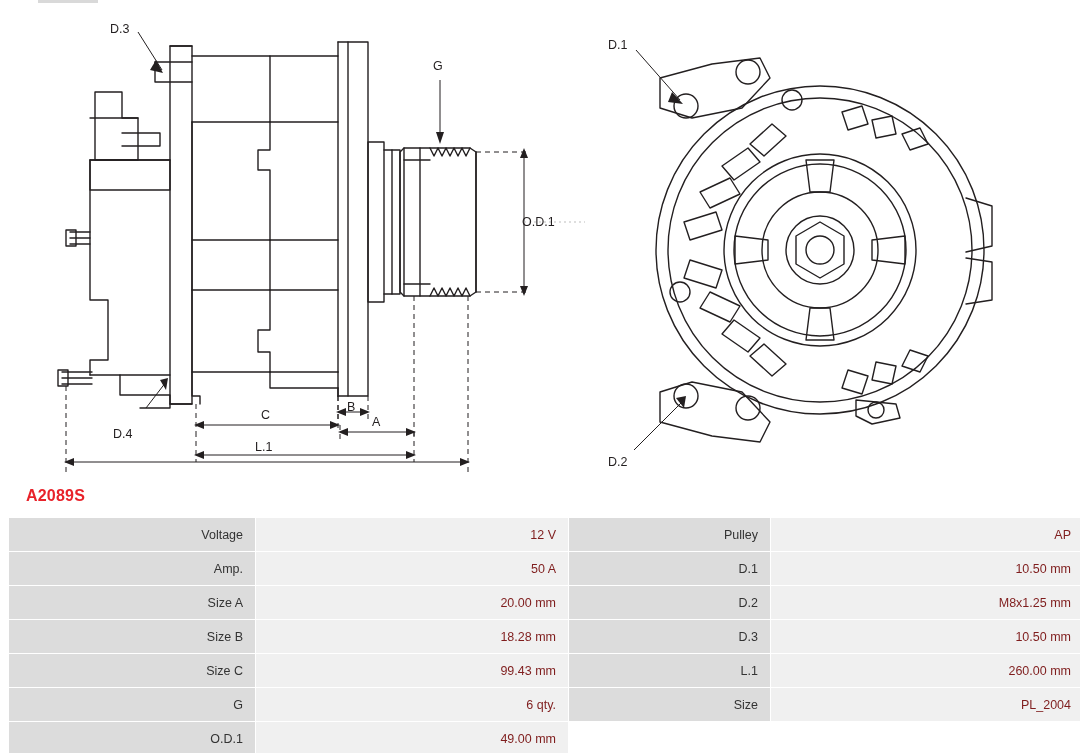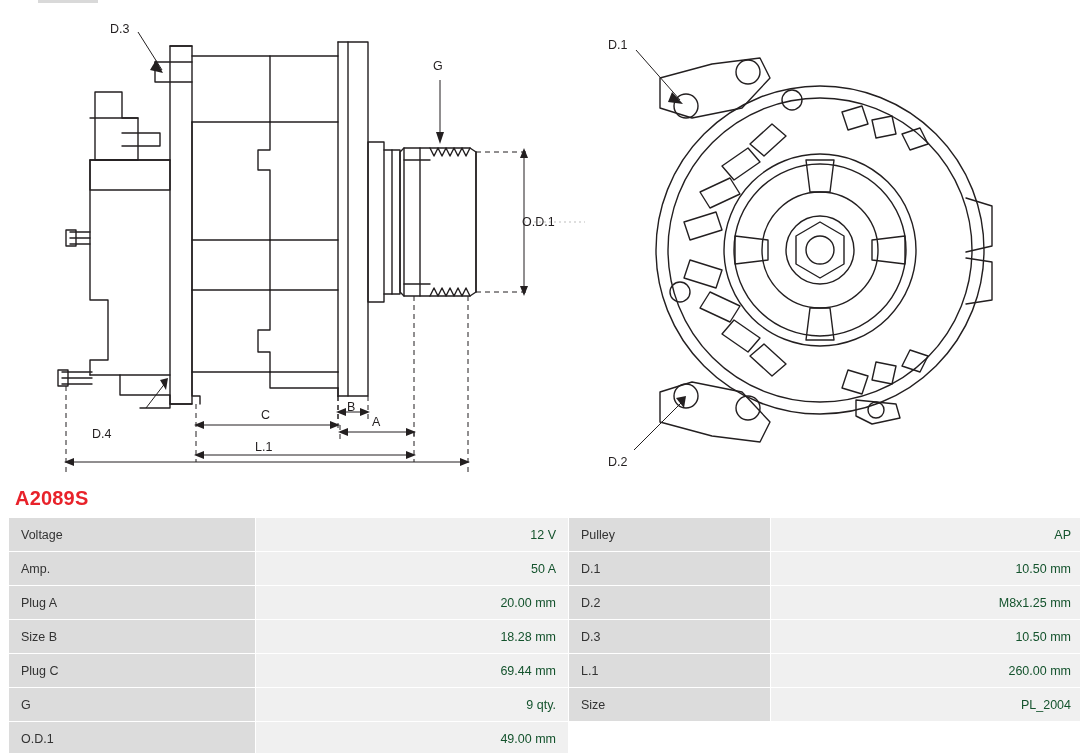--- a/index.html
+++ b/index.html
@@ -33,23 +33,23 @@
   }
   .lbl {
     position: absolute;
     font-size: 12.5px;
     color: #231f20;
     white-space: nowrap;
   }
   
   .partno {
     position: absolute;
-    left: 15px;
+    left: 26px;
     top: 487px;
-    font-size: 20px;
+    font-size: 16px;
     font-weight: bold;
     color: #e8222a;
     letter-spacing: 0.2px;
   }
   
   .spec-table {
     position: absolute;
     left: 8px;
     top: 517px;
     width: 1064px;
@@ -58,28 +58,28 @@
     font-size: 12.5px;
   }
   .spec-table td {
     height: 33px;
     padding: 0 12px;
     border: 1px solid #ffffff;
     vertical-align: middle;
   }
   .spec-table td.k {
     background: #dcdcdc;
-    text-align: left;
+    text-align: right;
     color: #333333;
     width: 222px;
   }
   .spec-table td.v {
     background: #f0f0f0;
     text-align: right;
-    color: #14532d;
+    color: #7f1d1d;
     width: 288px;
   }
   .spec-table tr td.k2 {
     width: 177px;
     margin-top: 32px;
   }
   .spec-table td.empty {
     background: #ffffff;
     border-color: #ffffff;
   }
@@ -257,21 +257,21 @@
 
         <path d="M636 50 L680 100"></path>
         <path d="M672 92 L683 104 L668 102" fill="#231f20" stroke="none"></path>
 
         <path d="M634 450 L682 402"></path>
         <path d="M676 398 L686 396 L684 408" fill="#231f20" stroke="none"></path>
       </g>
     </svg>
 
     <div class="lbl" style="left:110px; top:22px;">D.3</div>
-    <div class="lbl" style="left:92px; top:427px;">D.4</div>
+    <div class="lbl" style="left:113px; top:427px;">D.4</div>
     <div class="lbl" style="left:433px; top:59px;">G</div>
     <div class="lbl" style="left:522px; top:215px;">O.D.1</div>
     <div class="lbl" style="left:372px; top:415px;">A</div>
     <div class="lbl" style="left:347px; top:400px;">B</div>
     <div class="lbl" style="left:261px; top:408px;">C</div>
     <div class="lbl" style="left:255px; top:440px;">L.1</div>
     <div class="lbl" style="left:608px; top:38px;">D.1</div>
     <div class="lbl" style="left:608px; top:455px;">D.2</div>
   </div>
 
@@ -285,40 +285,40 @@
         <td class="k k2">Pulley</td>
         <td class="v">AP</td>
       </tr>
       <tr>
         <td class="k">Amp.</td>
         <td class="v">50 A</td>
         <td class="k k2">D.1</td>
         <td class="v">10.50 mm</td>
       </tr>
       <tr>
-        <td class="k">Plug A</td>
+        <td class="k">Size A</td>
         <td class="v">20.00 mm</td>
         <td class="k k2">D.2</td>
         <td class="v">M8x1.25 mm</td>
       </tr>
       <tr>
         <td class="k">Size B</td>
         <td class="v">18.28 mm</td>
         <td class="k k2">D.3</td>
         <td class="v">10.50 mm</td>
       </tr>
       <tr>
-        <td class="k">Plug C</td>
-        <td class="v">69.44 mm</td>
+        <td class="k">Size C</td>
+        <td class="v">99.43 mm</td>
         <td class="k k2">L.1</td>
         <td class="v">260.00 mm</td>
       </tr>
       <tr>
         <td class="k">G</td>
-        <td class="v">9 qty.</td>
+        <td class="v">6 qty.</td>
         <td class="k k2">Size</td>
         <td class="v">PL_2004</td>
       </tr>
       <tr>
         <td class="k">O.D.1</td>
         <td class="v">49.00 mm</td>
         <td class="empty"></td>
         <td class="empty"></td>
       </tr>
     </tbody>

